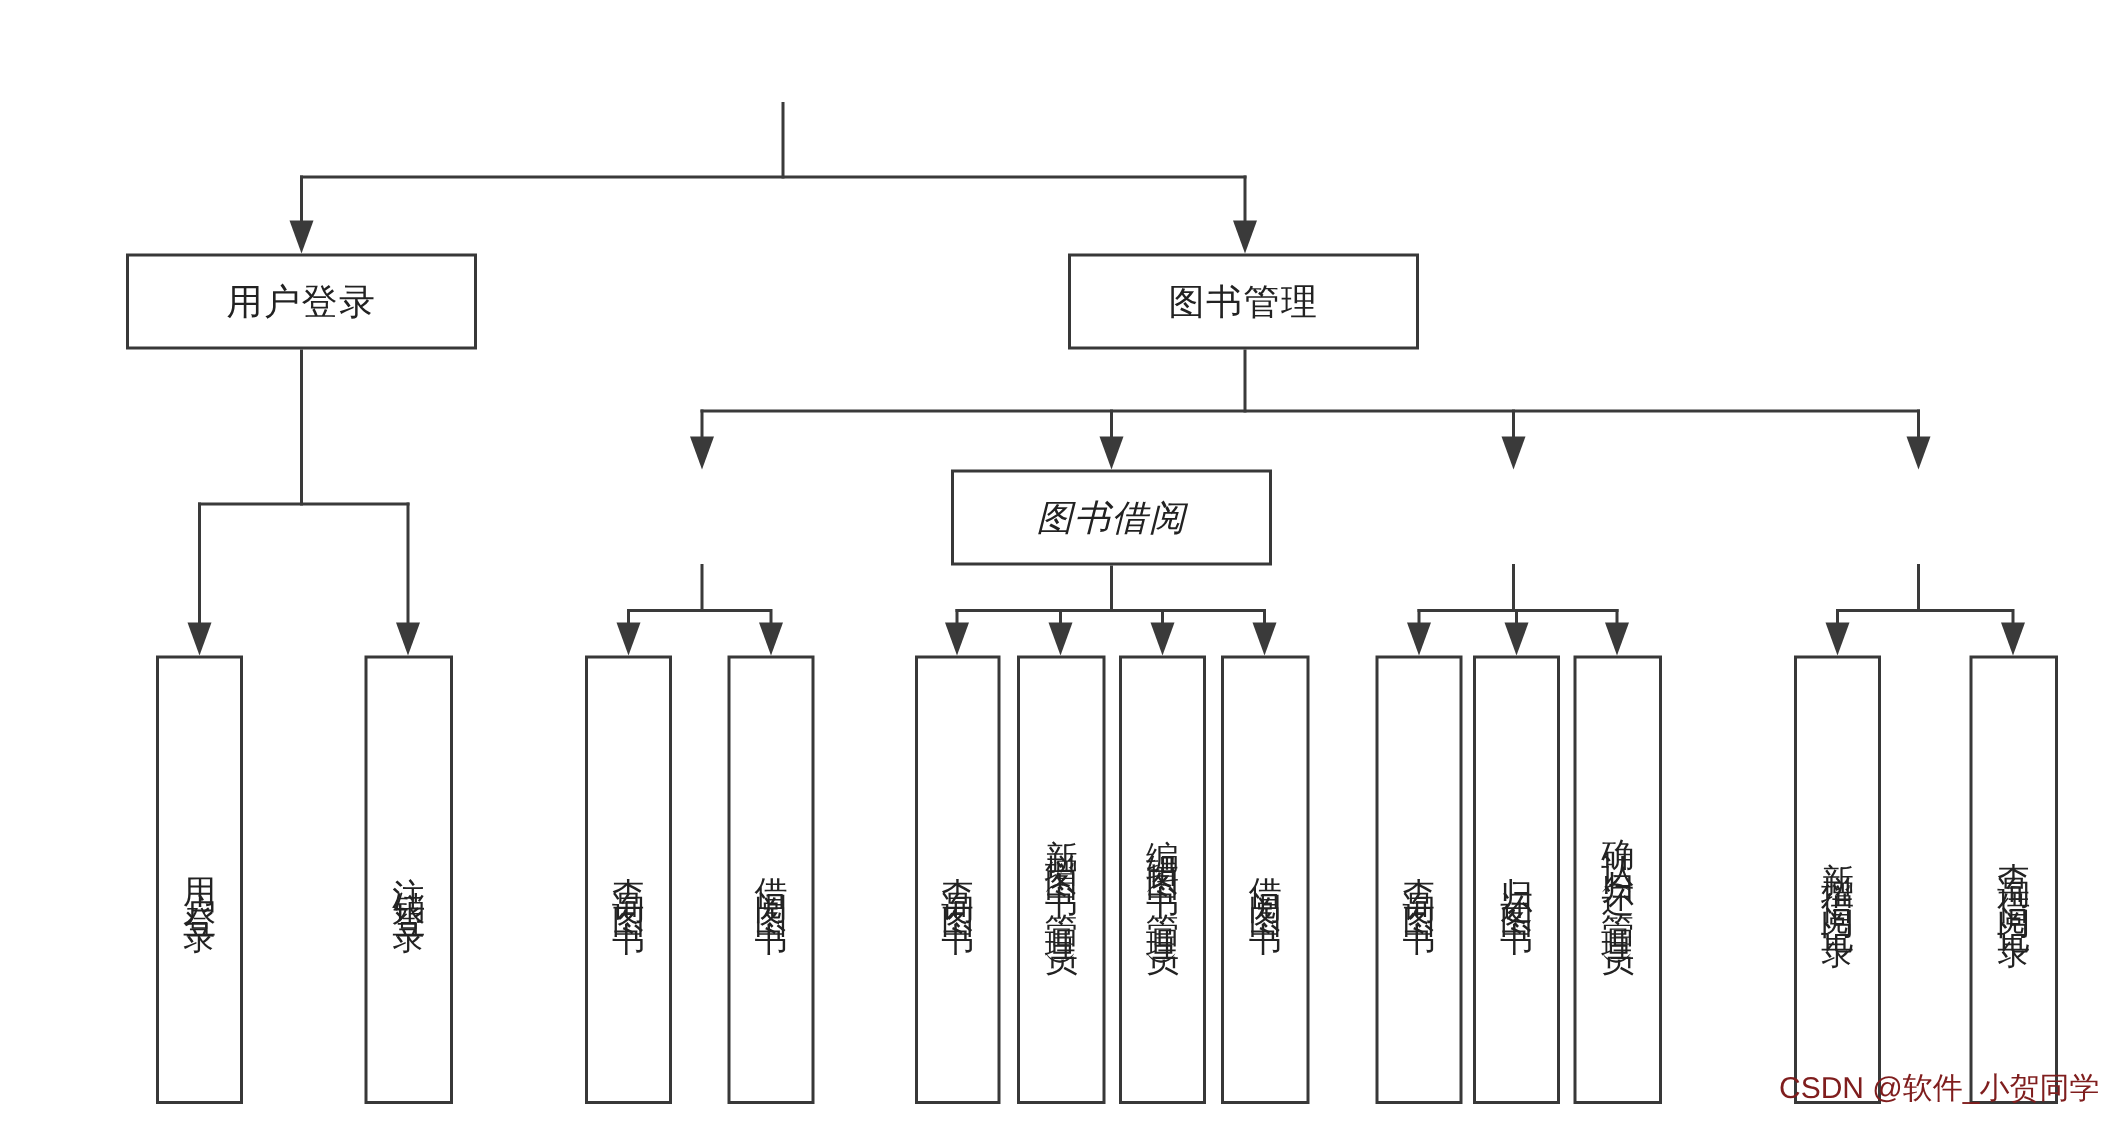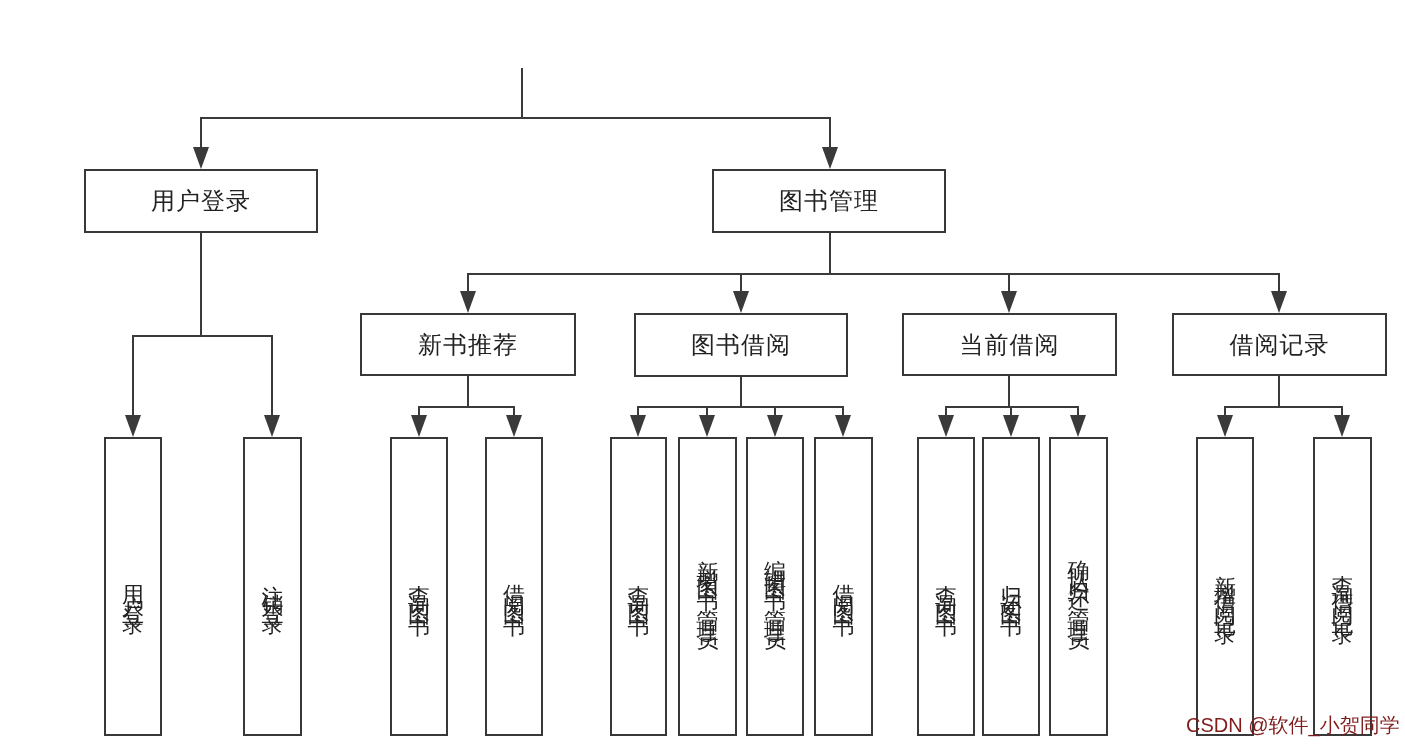--- a/index.html
+++ b/index.html
@@ -55,31 +55,22 @@
 <div id="canvas">
 
 
   <div class="node" style="left:84px;top:169px;width:234px;height:64px;">
     <span class="h-label">用户登录</span>
   </div>
   <div class="node" style="left:712px;top:169px;width:234px;height:64px;align-items:center;">
     <span class="h-label">图书管理</span>
   </div>
 
-  <div class="node" style="left:360px;top:313px;width:216px;height:63px;">
-    <span class="h-label">新书推荐</span>
-  </div>
-  <div class="node" style="left:634px;top:313px;width:214px;height:64px;">
+  <div class="node" style="left:634px;top:313px;width:214px;height:64px;font-style:italic;">
     <span class="h-label">图书借阅</span>
-  </div>
-  <div class="node" style="left:902px;top:313px;width:215px;height:63px;">
-    <span class="h-label">当前借阅</span>
-  </div>
-  <div class="node" style="left:1172px;top:313px;width:215px;height:63px;">
-    <span class="h-label">借阅记录</span>
   </div>
 
   <div class="node leaf" style="left:104px;width:58px;">
     <span class="v-label">用户登录</span>
   </div>
   <div class="node leaf" style="left:243px;width:59px;">
     <span class="v-label">注销登录</span>
   </div>
 
   <div class="node leaf" style="left:390px;width:58px;">

